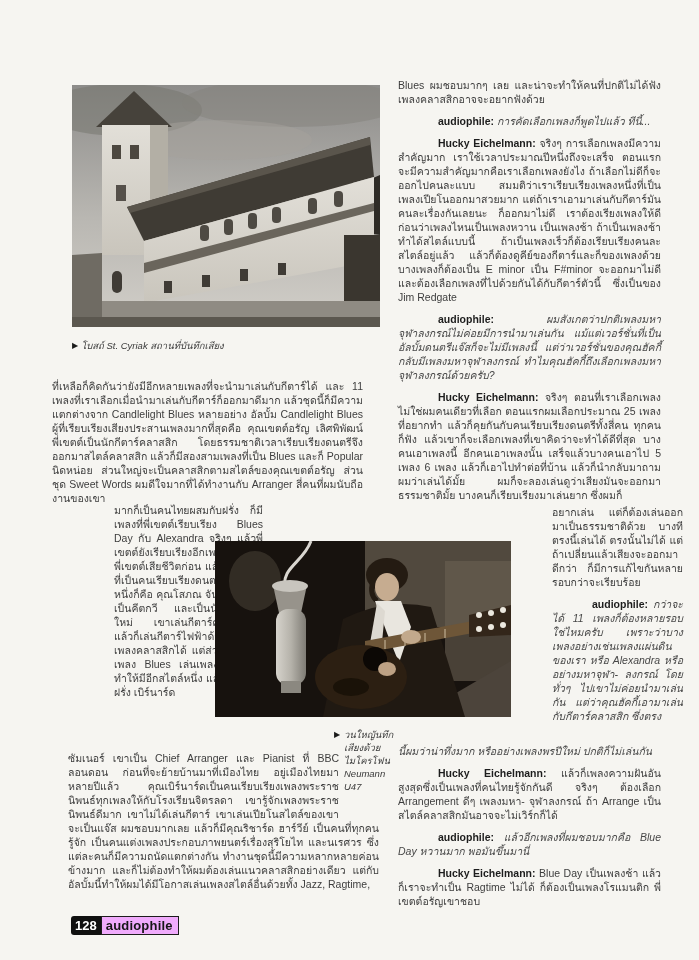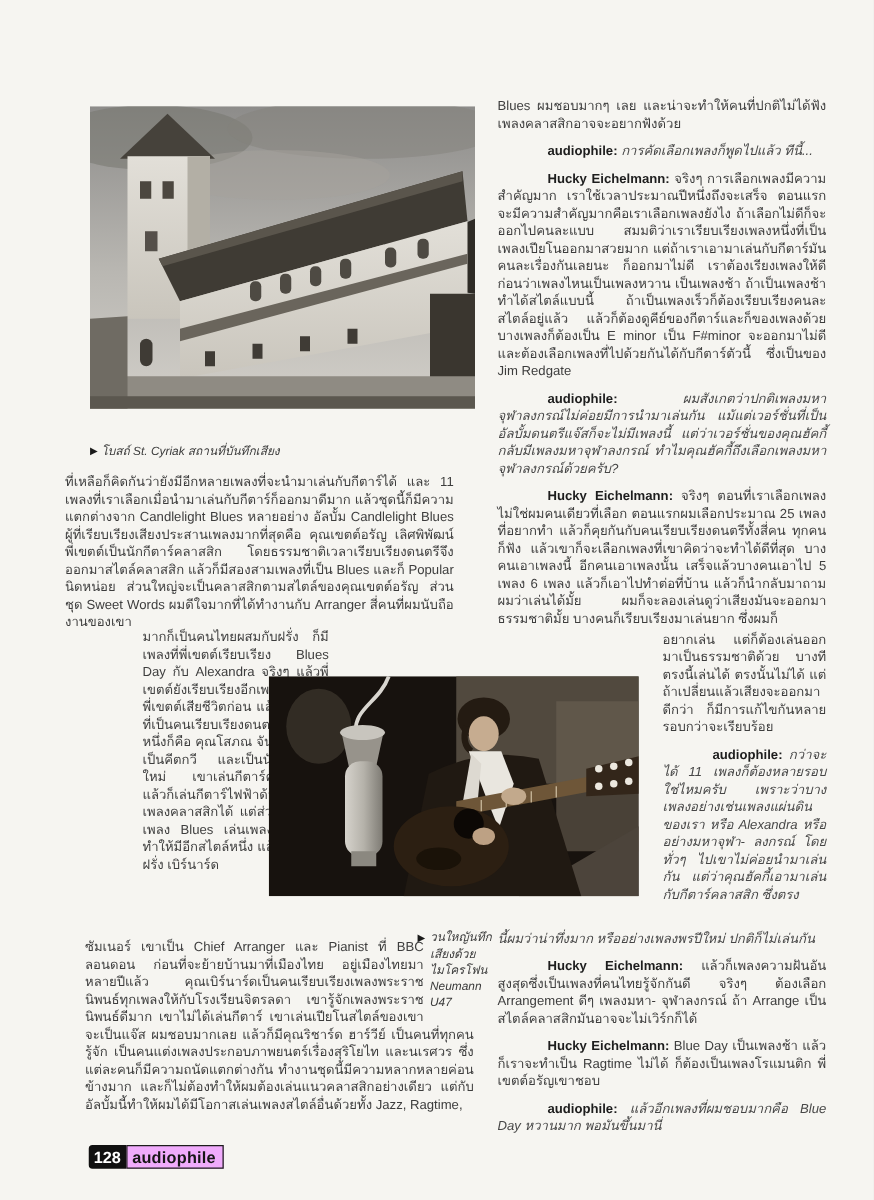--- a/index.html
+++ b/index.html
@@ -19,31 +19,31 @@
     text-align:justify;
   }
   .tblock p{margin:0 0 8px 0;}
   .tblock p:last-child{margin-bottom:0;}
   .spk{font-weight:bold;color:#1d1d1d;margin-left:40px;}
   .qtext{font-style:italic;color:#474747;}
   #left-a{left:52px;top:379px;width:311px;}
   #left-b{left:68px;top:503px;width:149px;margin-left:46px;}
   #left-c{left:68px;top:751px;width:311px;}
   #right-a{left:398px;top:78px;width:263px;}
-  #right-b{left:530px;top:505px;width:131px;}
+  #right-b{left:552px;top:505px;width:131px;}
   #right-c{left:398px;top:744px;width:263px;}
   .cap-spacer{float:right;width:40px;height:64px;}
   
   .photo{position:absolute;display:block;}
   #church-photo{left:72px;top:85px;}
   #recording-photo{left:215px;top:541px;}
   
   .caption{
     position:absolute;font-size:9.5px;line-height:13px;
-    font-style:italic;color:#3a3a3a;margin-top:16px;
+    font-style:italic;color:#3a3a3a;
   }
   #church-caption{left:72px;top:339px;width:300px;}
   #mic-caption{left:344px;top:728px;width:58px;}
   .cap-marker{
     display:inline-block;font-style:normal;font-size:8px;color:#1a1a1a;
     margin-right:3px;transform:translateY(-1px);
   }
   #mic-caption .cap-marker{position:absolute;left:-10px;top:1px;}
   #mic-caption .cap-line{display:block;}
   
@@ -232,26 +232,26 @@
     </p>
   </div>
 
   <div id="right-c" class="tblock">
     <p class="qtext">นี้ผมว่าน่าทึ่งมาก หรืออย่างเพลงพรปีใหม่ ปกติก็ไม่เล่นกัน</p>
     <p>
       <b class="spk">Hucky Eichelmann:</b>
       <span>แล้วก็เพลงความฝันอันสูงสุดซึ่งเป็นเพลงที่คนไทยรู้จักกันดี จริงๆ ต้องเลือก Arrangement ดีๆ เพลงมหา- จุฬาลงกรณ์ ถ้า Arrange เป็นสไตล์คลาสสิกมันอาจจะไม่เวิร์กก็ได้</span>
     </p>
     <p>
+      <b class="spk">audiophile:</b>
+      <span class="qtext">แล้วอีกเพลงที่ผมชอบมากคือ Blue Day หวานมาก พอมันขึ้นมานี่</span>
+    </p>
+    <p>
       <b class="spk">Hucky Eichelmann:</b>
       <span>Blue Day เป็นเพลงช้า แล้วก็เราจะทำเป็น Ragtime ไม่ได้ ก็ต้องเป็นเพลงโรแมนติก พี่เขตต์อรัญเขาชอบ</span>
-    </p>
-    <p>
-      <b class="spk">audiophile:</b>
-      <span class="qtext">แล้วอีกเพลงที่ผมชอบมากคือ Blue Day หวานมาก พอมันขึ้นมานี่</span>
     </p>
   </div>
 
   <div class="footer">
     <span class="page-num">128</span>
     <span class="brand">audiophile</span>
   </div>
 
 </div>
 

